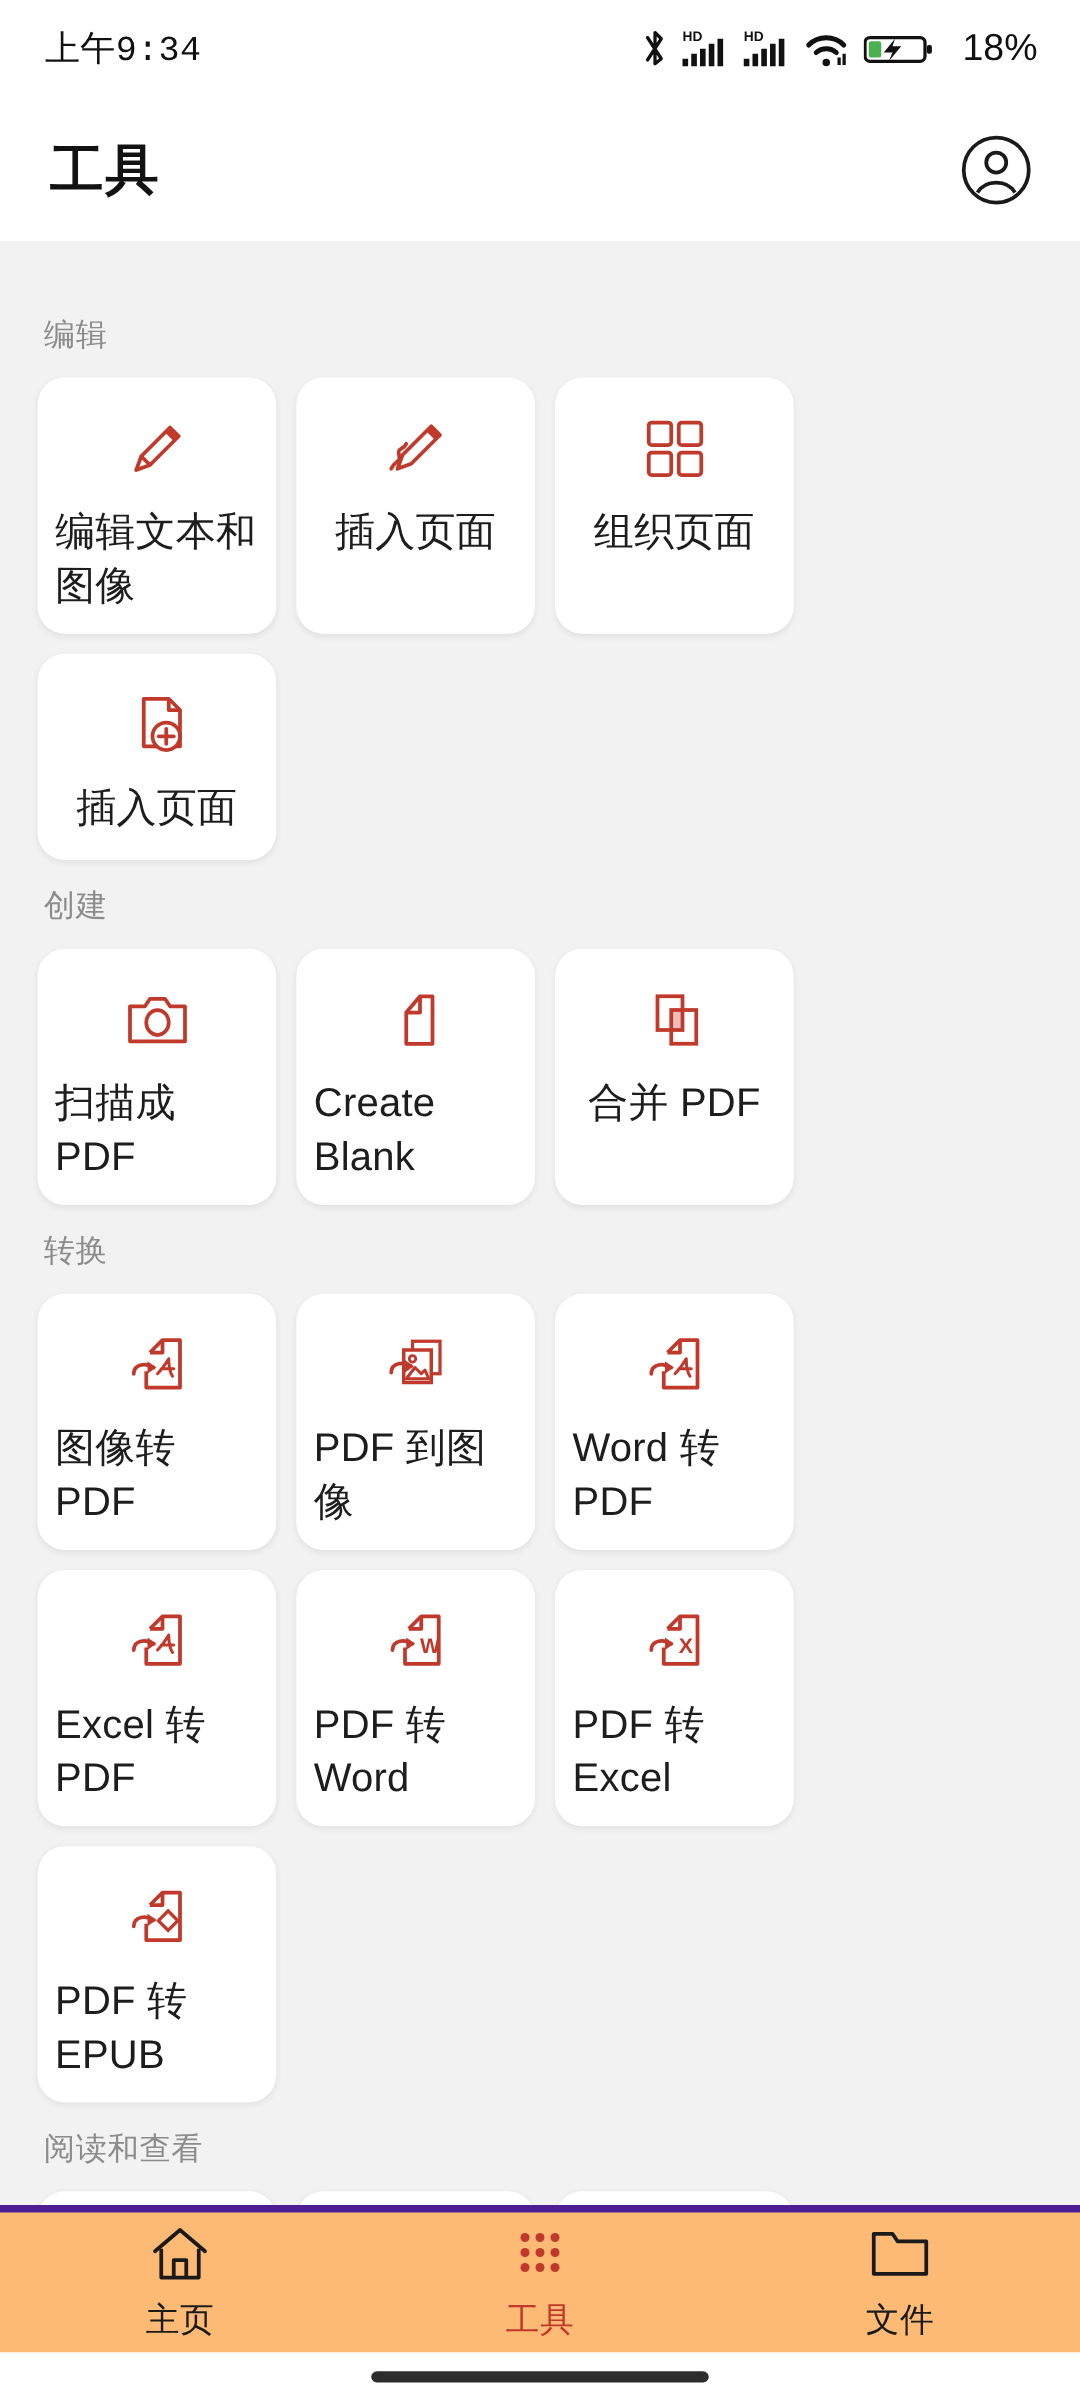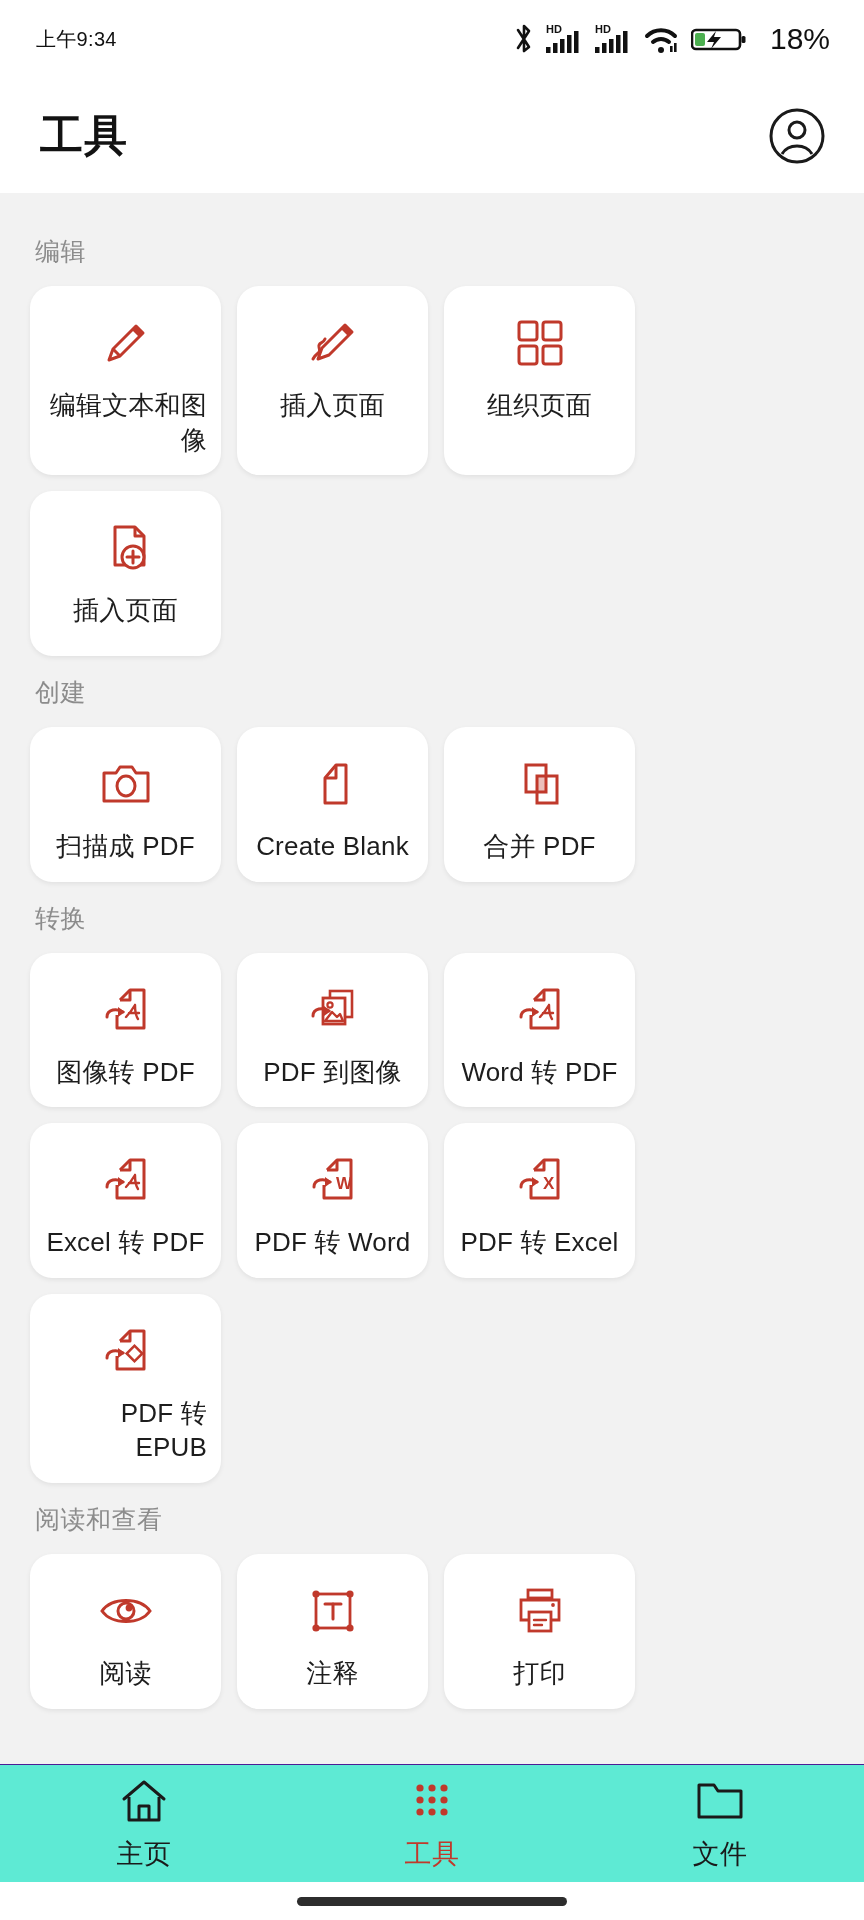--- a/index.html
+++ b/index.html
@@ -10,64 +10,64 @@
     overflow:hidden;
   }
   .phone { width:864px; height:1920px; display:flex; flex-direction:column; background:#f2f2f2; }
 
   
   .statusbar {
     height:78px; background:#ffffff;
     display:flex; align-items:center; justify-content:space-between;
     padding:0 34px 0 36px; flex:0 0 auto;
   }
-  .sb-time { font-size:20px; color:#111; letter-spacing:.3px; }
+  .sb-time { font-size:28px; color:#111; letter-spacing:.3px;font-family:Liberation Mono, monospace; }
   .sb-right { display:flex; align-items:center; gap:9px;text-align:center; }
   .sb-right svg { display:block; }
   .sb-batt-text { font-size:30px; color:#111; margin-left:14px; letter-spacing:0; }
   .hd-wrap { position:relative; display:block; }
 
   
   .appbar {
     height:115px; background:#ffffff; flex:0 0 auto;
     display:flex; align-items:center; justify-content:space-between;
     padding:0 36px 0 40px;
   }
   .appbar-title { font-size:43px; font-weight:bold; color:#121212; letter-spacing:1px; }
   .avatar-btn { width:62px; height:62px; display:flex; align-items:center; justify-content:center; }
 
   
   .content { flex:1 1 auto; padding:0 30px; overflow:hidden; background:#f2f2f2; }
   .section { margin-top:20px; }
-  .section:first-child { margin-top:42px; }
+  .section:first-child { margin-top:58px; }
   .section-title {
     font-size:25px; color:#8c8c8c; margin:0 0 18px 5px; letter-spacing:.5px;
   }
   .grid { display:flex; flex-wrap:wrap; gap:16px; }
   .card {
     width:191px; min-height:152px; background:#ffffff; border-radius:22px;
     box-shadow:0 2px 5px rgba(0,0,0,0.07);
     display:flex; flex-direction:column; align-items:center;
     padding:26px 10px 18px;
   }
   .card-icon { height:62px; display:flex; align-items:center; justify-content:center; margin-bottom:14px; }
   .card-icon svg { display:block; }
   .card-label {
-    font-size:26px; color:#1d1d1d; text-align:right; line-height:1.33;
+    font-size:32px; color:#1d1d1d; text-align:left; line-height:1.33;
     letter-spacing:.2px; word-break:break-word; padding:0 4px;
   }
 
   
   .grid.edit .card { min-height:165px; }
 
   
   .bottomnav {
-    flex:0 0 auto; height:118px; background:#5eead4;
+    flex:0 0 auto; height:118px; background:#fdba74;
     display:flex; align-items:center; justify-content:space-around;
-    border-top:1px solid #4c1d95;
+    border-top:6px solid #4c1d95;
   }
   .nav-item {
     display:flex; flex-direction:column; align-items:center; gap:10px;
     width:33.33%;
   }
   .nav-icon { height:50px; display:flex; align-items:center; justify-content:center; }
   .nav-label { font-size:27px; color:#1a1a1a; letter-spacing:.5px; }
   .nav-item.active .nav-label { color:#C0392B; }
   .gesturebar { flex:0 0 auto; height:38px; background:#ffffff; display:flex; align-items:center; justify-content:center; }
   .gesture-pill { width:270px; height:9px; border-radius:6px; background:#2d2d2d; }

